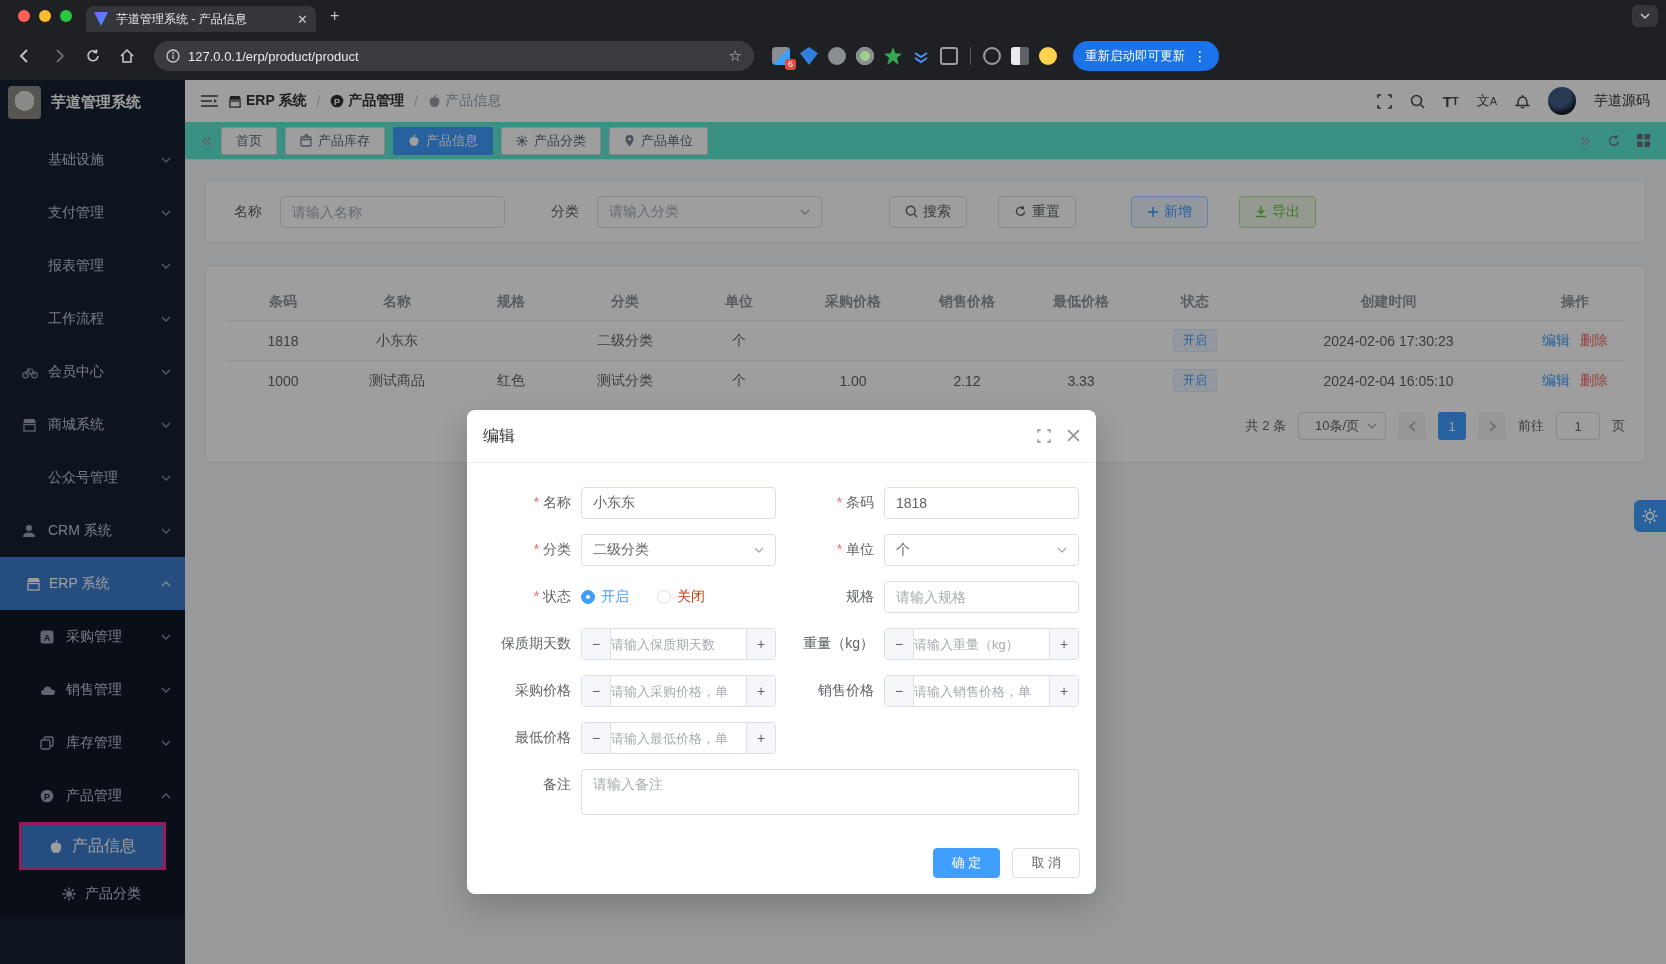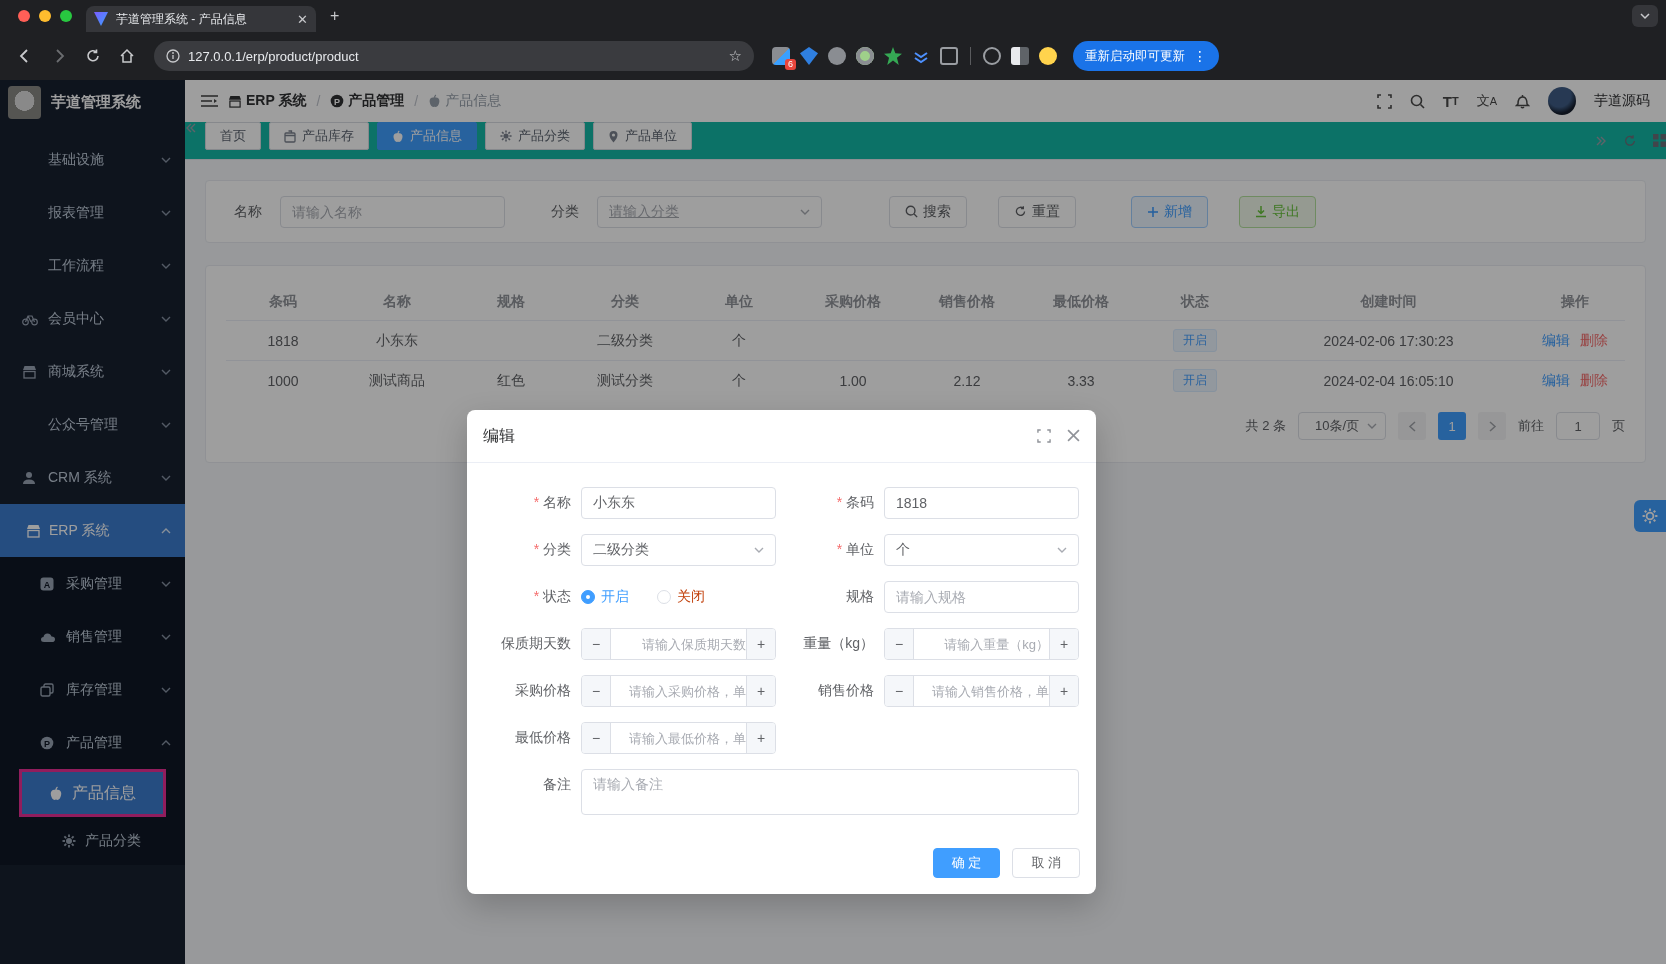--- a/index.html
+++ b/index.html
@@ -72,41 +72,41 @@
   .crumb { display:flex; align-items:center; gap:6px; font-size:14px; color:#303133; }
   .crumb .sep { color:#c0c4cc; margin:0 4px; }
   .crumb .seg { display:flex; align-items:center; gap:4px; font-weight:bold; }
   .crumb .seg.last { color:#97a0ab; font-weight:normal; }
   .hdr-right { margin-left:auto; display:flex; align-items:center; gap:18px; color:#4a4a4a; font-size:14px; }
   .avatar-sm { width:28px; height:28px; border-radius:50%;
                background:radial-gradient(circle at 40% 30%, #3f5d86 0 45%, #151d2c 70%); }
   .uname { color:#303133; }
 
   
-  .ptabs { height:38px; background:#14b8a6; border-bottom:1px solid #e4e7ed; display:flex;
-           padding:0 0; gap:8px; }
+  .ptabs { height:38px; background:#5eead4; border-bottom:1px solid #e4e7ed; display:flex;
+           align-items:center; padding:0 16px; gap:8px; }
   .ptab { height:28px; display:flex; align-items:center; gap:6px; padding:0 14px; border:1px solid #d9dce3;
           background:#fff; color:#5c6470; font-size:13px; border-radius:2px; }
   .ptab .ticon { display:flex; color:#7b828e; }
   .ptab.active { background:#409eff; border-color:#409eff; color:#fff; }
   .ptab.active .ticon { color:#fff; }
   .tchev { color:#9aa0aa; display:flex; }
   .ptabs-right { margin-left:auto; display:flex; align-items:center; gap:16px; color:#6a707a; }
 
   
   .content { padding:20px; }
   .card { background:#fff; border:1px solid #e8ebf0; border-radius:4px; }
   .filter-card { height:63px; display:flex; align-items:center; padding:0 28px; gap:10px; }
   .flabel { font-size:14px; color:#606266; margin-right:8px; }
   .finput { width:225px; height:32px; border:1px solid #dcdfe6; border-radius:4px; background:#fff;
             font-size:14px; color:#606266; padding:0 11px; outline:none; }
   .finput::placeholder { color:#a8abb2; }
   .fselect { width:225px; height:32px; border:1px solid #dcdfe6; border-radius:4px; background:#fff;
              display:flex; align-items:center; padding:0 11px; color:#a8abb2; font-size:14px; }
-  .fselect .ph { flex:1;text-decoration:underline; }
+  .fselect .ph { flex:1; }
   .gap24 { width:26px; }
   .btn { height:32px; display:inline-flex; align-items:center; gap:5px; padding:0 15px; font-size:14px;
          border-radius:4px; border:1px solid #dcdfe6; background:#fff; color:#606266;margin-left:21px; }
   .btn-primary-plain { background:#ecf5ff; border-color:#a0cfff; color:#409eff; }
   .btn-success-plain { background:#f0f9eb; border-color:#b3e19d; color:#67c23a; }
 
   .table-card { margin-top:22px; padding:18px 20px 10px; }
   .trow { display:flex; align-items:center; }
   .th { color:#909399; font-weight:bold; font-size:14px; height:36px; }
   .td { height:40px; border-top:1px solid #ebeef5; color:#606266; font-size:14px; }
@@ -149,21 +149,21 @@
          align-items:center; padding:0 11px; font-size:14px; color:#606266; background:#fff; }
   .ctl input { border:none; outline:none; width:100%; font-size:14px; color:#606266; background:transparent; }
   .ctl input::placeholder { color:#a8abb2; }
   .ctl .chev { margin-left:auto; color:#a8abb2; display:flex; }
   .numctl { width:195px; height:32px; border:1px solid #dcdfe6; border-radius:4px; display:flex;
             align-items:stretch; overflow:hidden; background:#fff; }
   .numbtn { width:29px; background:#f5f7fa; color:#606266; display:flex; align-items:center;
             justify-content:center; font-size:14px; }
   .numbtn.l { border-right:1px solid #dcdfe6; }
   .numbtn.r { border-left:1px solid #dcdfe6; }
-  .numctl input { flex:1; min-width:0; border:none; outline:none; text-align:right; font-size:13px;
+  .numctl input { flex:1; min-width:0; border:none; outline:none; text-align:left; font-size:13px;
                   color:#606266; }
   .numctl input::placeholder { color:#a8abb2; }
   .radio { display:flex; align-items:center; gap:6px; margin-right:28px; font-size:14px; color:#c2410c; }
   .rdot { width:14px; height:14px; border-radius:50%; border:1px solid #dcdfe6; background:#fff; }
   .radio.on { color:#409eff; }
   .radio.on .rdot { border-color:#409eff; background:#409eff; position:relative; }
   .radio.on .rdot::after { content:""; position:absolute; left:4px; top:4px; width:4px; height:4px;
                            border-radius:50%; background:#fff; }
   .ta { width:498px; height:46px; border:1px solid #dcdfe6; border-radius:4px; padding:6px 11px;
         font-size:14px; color:#606266; resize:none; outline:none; position:relative;
@@ -262,20 +262,28 @@
     <div class="menu">
       <div class="mitem">
         <span class="mlabel">基础设施</span>
         <span class="arrow">
             <svg width="10" height="10" viewBox="0 0 10 10">
               <polyline points="1,3 5,7 9,3" fill="none" stroke="currentColor" stroke-width="1.4"></polyline>
             </svg>
           </span>
       </div>
       <div class="mitem">
+        <span class="mlabel">支付管理</span>
+        <span class="arrow">
+            <svg width="10" height="10" viewBox="0 0 10 10">
+              <polyline points="1,3 5,7 9,3" fill="none" stroke="currentColor" stroke-width="1.4"></polyline>
+            </svg>
+          </span>
+      </div>
+      <div class="mitem">
         <span class="mlabel">报表管理</span>
         <span class="arrow">
             <svg width="10" height="10" viewBox="0 0 10 10">
               <polyline points="1,3 5,7 9,3" fill="none" stroke="currentColor" stroke-width="1.4"></polyline>
             </svg>
           </span>
       </div>
       <div class="mitem">
         <span class="mlabel">工作流程</span>
         <span class="arrow">

